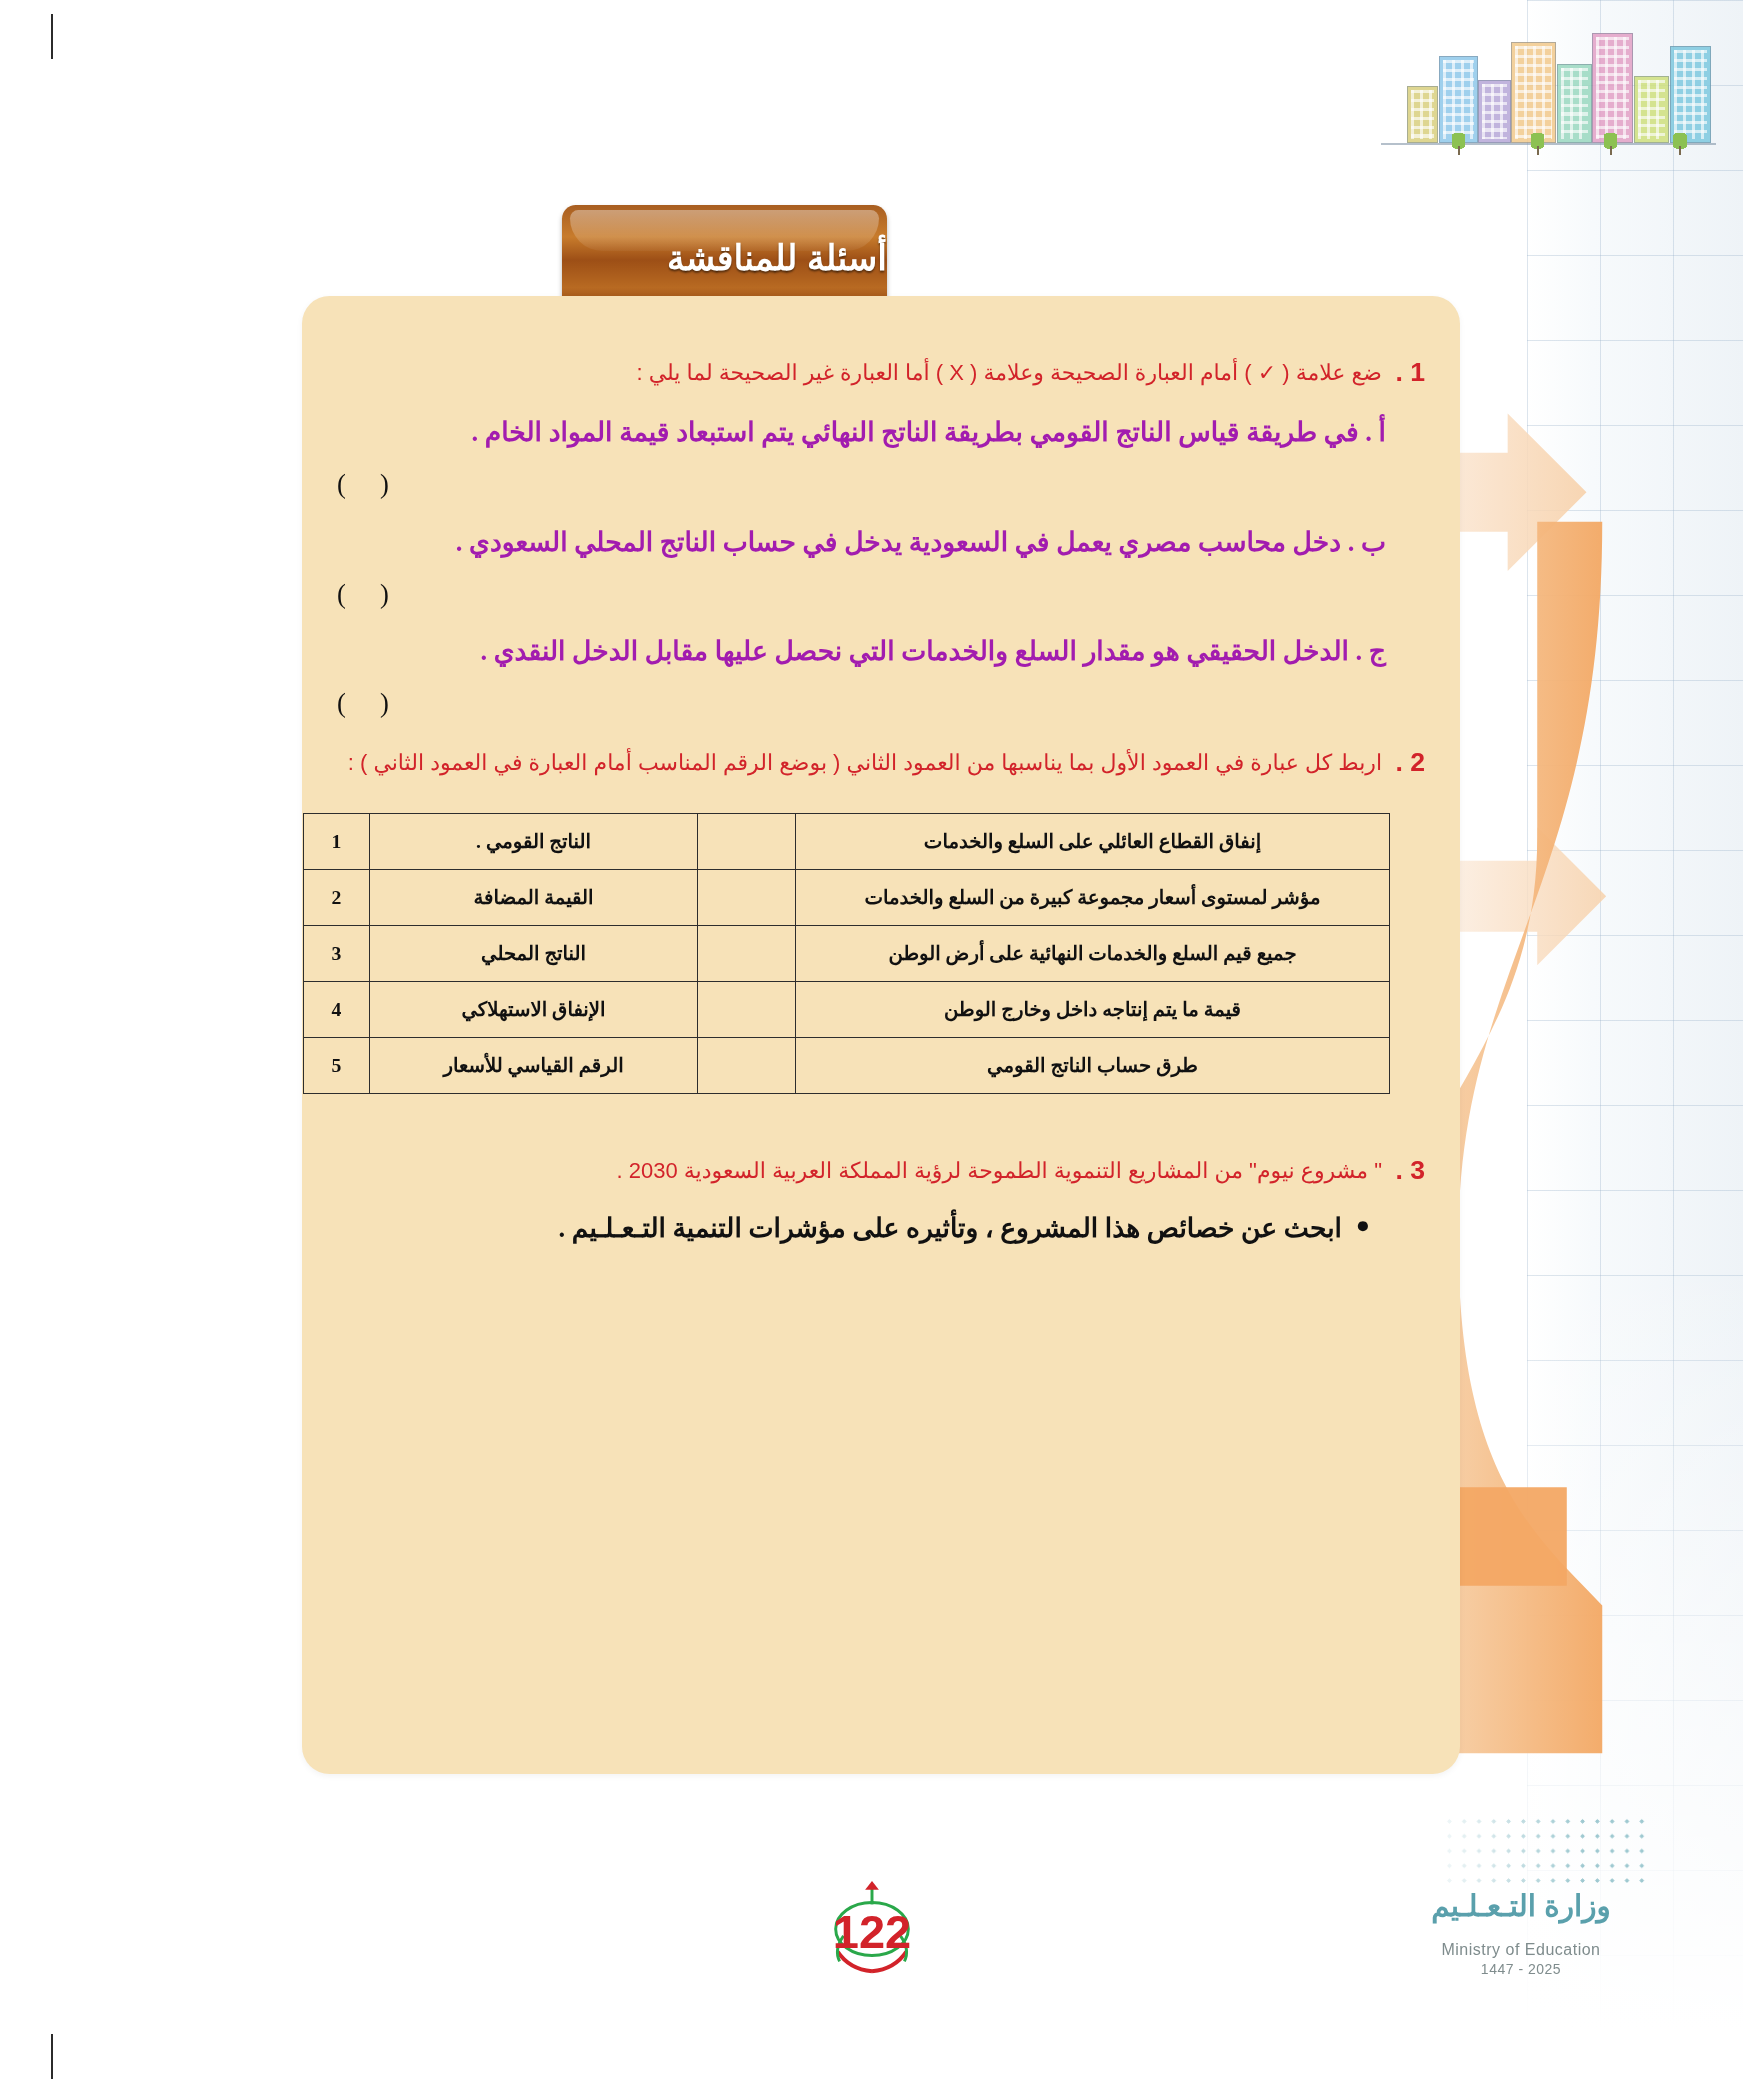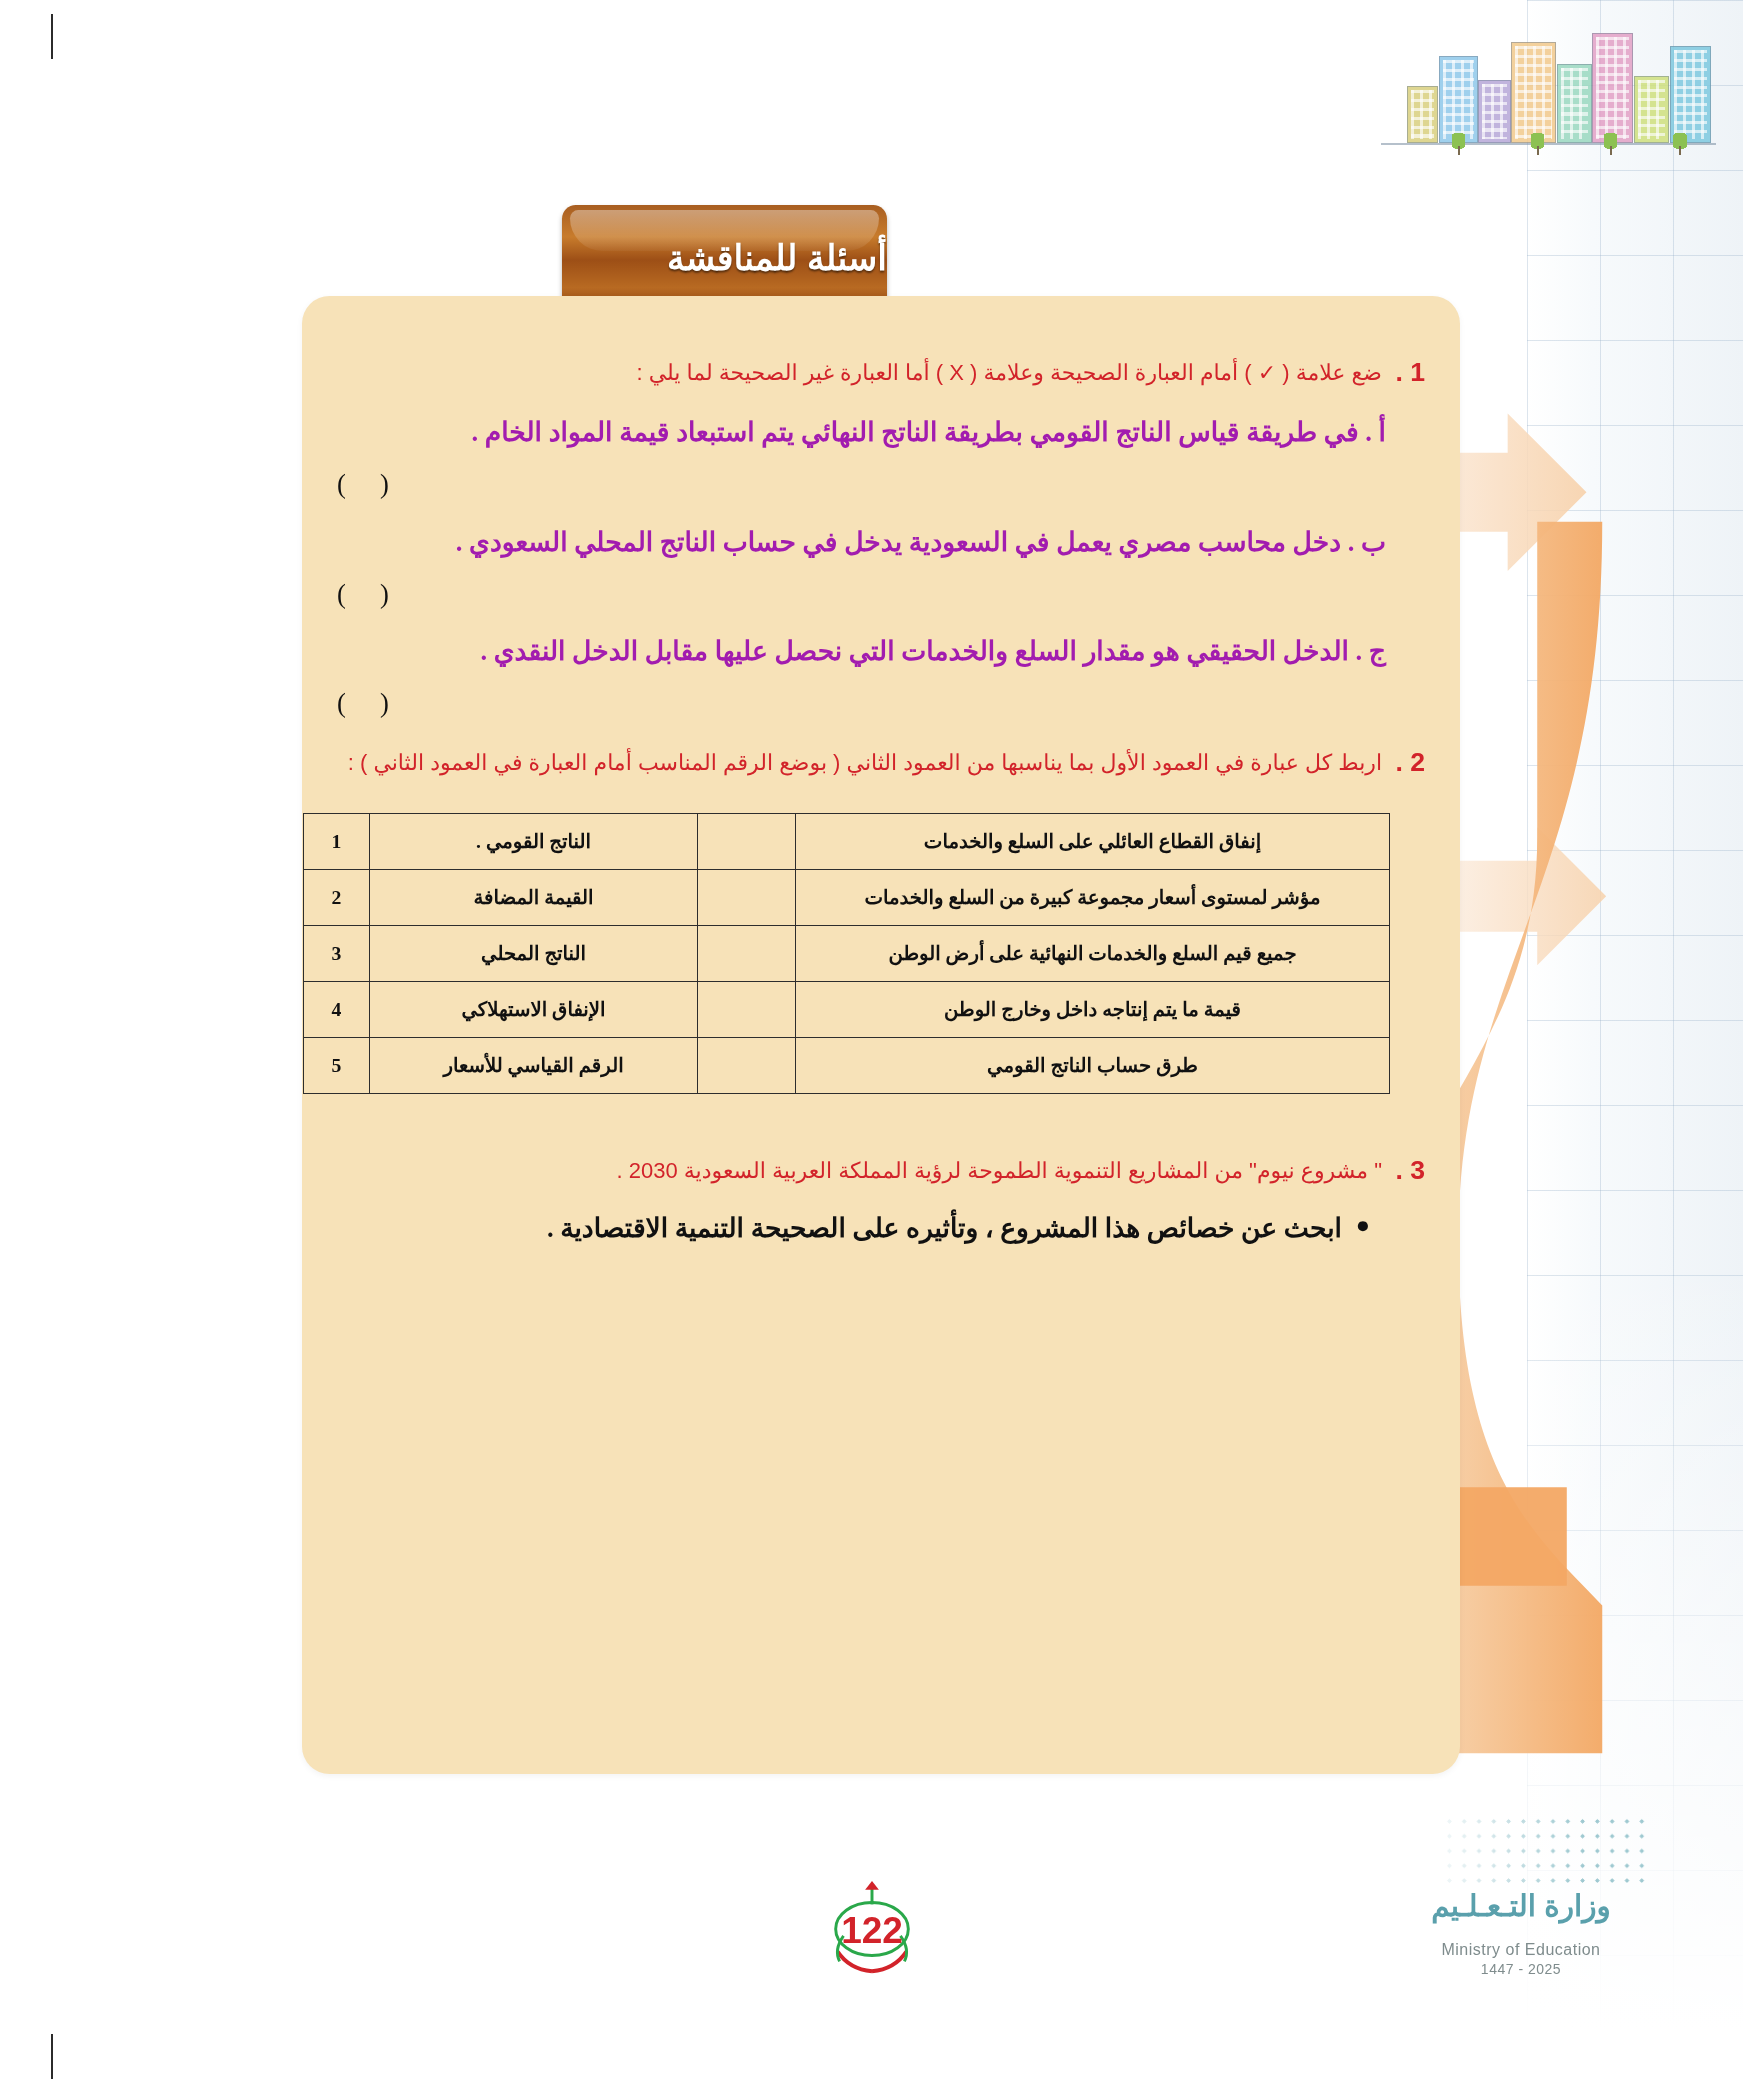--- a/index.html
+++ b/index.html
@@ -283,21 +283,21 @@
     height: 108px;
     display: flex;
     align-items: center;
     justify-content: center;
   }
   .pageno svg { position: absolute; inset: 0; }
   .pageno span {
     position: relative;
     font-family: "Liberation Sans", sans-serif;
     font-weight: bold;
-    font-size: 37px;
+    font-size: 47px;
     color: #d2232a;
     top: 2px;
   }
 </style>
 </head>
 <body>
 
 <div class="crop v" style="top:13.8px; left:51px;"></div>
 <div class="crop v" style="top:13.8px; right:51px;"></div>
 <div class="crop v" style="bottom:13.8px; left:51px;"></div>
@@ -405,21 +405,21 @@
       </table>
     </div>
 
     <div class="q3-wrap">
       <div class="q-row">
         <div class="q-num">3 .</div>
         <div class="q-text">" مشروع نيوم" من المشاريع التنموية الطموحة لرؤية المملكة العربية السعودية 2030 .</div>
       </div>
       <div class="bullet-row">
         <div class="bullet-dot">●</div>
-        <div class="bullet-text">ابحث عن خصائص هذا المشروع ، وتأثيره على الصحيحة التنمية الاقتصادية .</div>
+        <div class="bullet-text">ابحث عن خصائص هذا المشروع ، وتأثيره على مؤشرات التنمية التـعـلـيم .</div>
       </div>
     </div>
 
   </div>
 </div>
 
 <div class="moe">
   <div class="moe-dots"></div>
   <div class="moe-ar">وزارة التـعـلـيم</div>
   <div class="moe-en">Ministry of Education</div>

